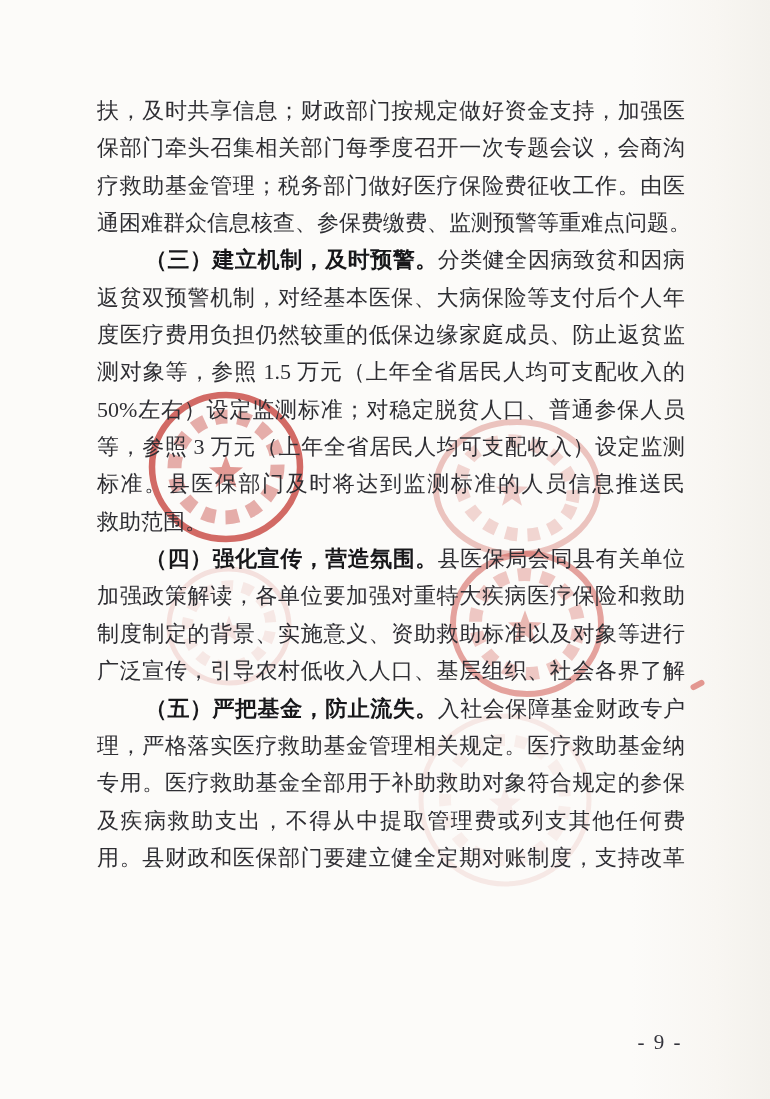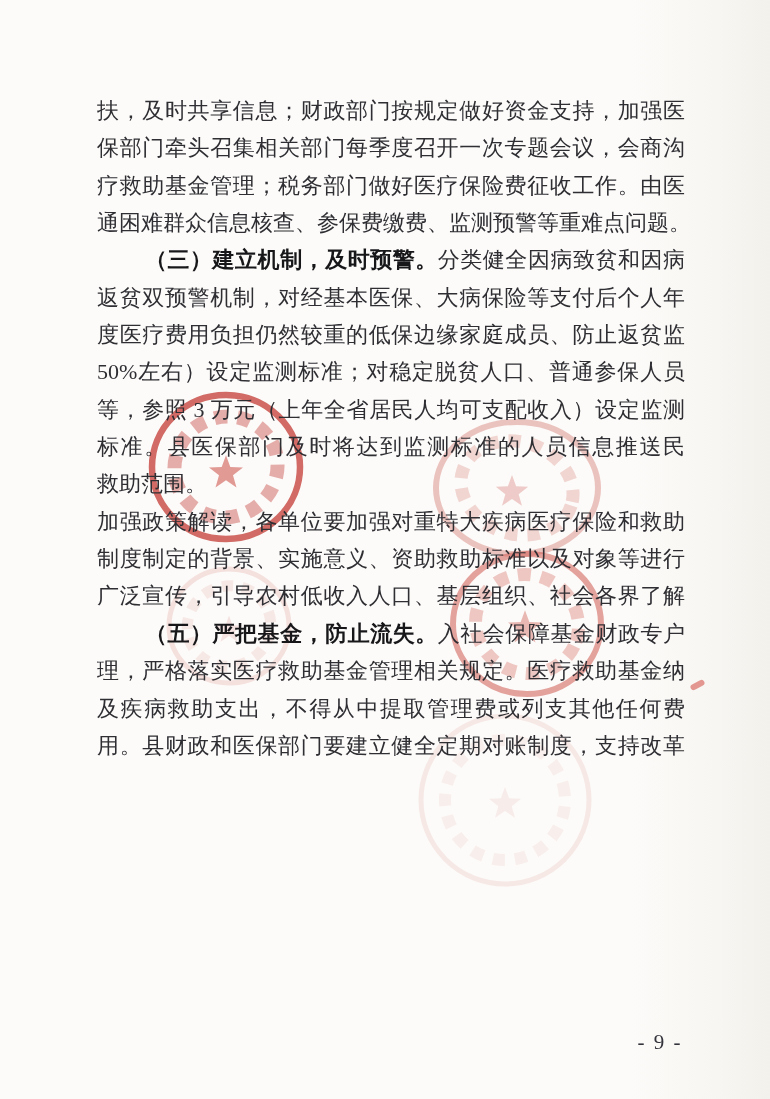--- a/index.html
+++ b/index.html
@@ -113,29 +113,32 @@
 
   <div class="textblock">
     <div id="lines">
         <div class="line"><span>扶，及时共享信息；财政部门按规定做好资金支持，加强医</span></div>
         <div class="line"><span>保部门牵头召集相关部门每季度召开一次专题会议，会商沟</span></div>
         <div class="line"><span>疗救助基金管理；税务部门做好医疗保险费征收工作。由医</span></div>
         <div class="line"><span>通困难群众信息核查、参保费缴费、监测预警等重难点问题。</span></div>
         <div class="line indent"><span class="b">（三）建立机制，及时预警。</span><span>分类健全因病致贫和因病</span></div>
         <div class="line"><span>返贫双预警机制，对经基本医保、大病保险等支付后个人年</span></div>
         <div class="line"><span>度医疗费用负担仍然较重的低保边缘家庭成员、防止返贫监</span></div>
+        <div class="line"><span>测对象等，参照 1.5 万元（上年全省居民人均可支配收入的</span></div>
         <div class="line"><span>50%左右）设定监测标准；对稳定脱贫人口、普通参保人员</span></div>
         <div class="line"><span>等，参照 3 万元（上年全省居民人均可支配收入）设定监测</span></div>
         <div class="line"><span>标准。县医保部门及时将达到监测标准的人员信息推送民</span></div>
         <div class="line flush"><span>救助范围。</span></div>
+        <div class="line indent"><span class="b">（四）强化宣传，营造氛围。</span><span>县医保局会同县有关单位</span></div>
         <div class="line"><span>加强政策解读，各单位要加强对重特大疾病医疗保险和救助</span></div>
         <div class="line"><span>制度制定的背景、实施意义、资助救助标准以及对象等进行</span></div>
         <div class="line"><span>广泛宣传，引导农村低收入人口、基层组织、社会各界了解</span></div>
         <div class="line indent"><span class="b">（五）严把基金，防止流失。</span><span>入社会保障基金财政专户</span></div>
         <div class="line"><span>理，严格落实医疗救助基金管理相关规定。医疗救助基金纳</span></div>
+        <div class="line"><span>专用。医疗救助基金全部用于补助救助对象符合规定的参保</span></div>
         <div class="line"><span>及疾病救助支出，不得从中提取管理费或列支其他任何费</span></div>
         <div class="line"><span>用。县财政和医保部门要建立健全定期对账制度，支持改革</span></div>
       </div>
   </div>
 
   <div class="pagenum">- 9 -</div>
 
 </div>
 
 </body></html>

